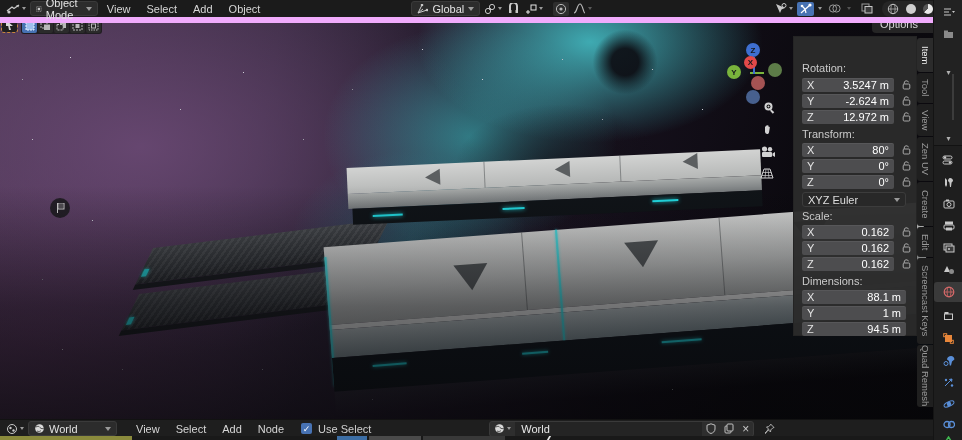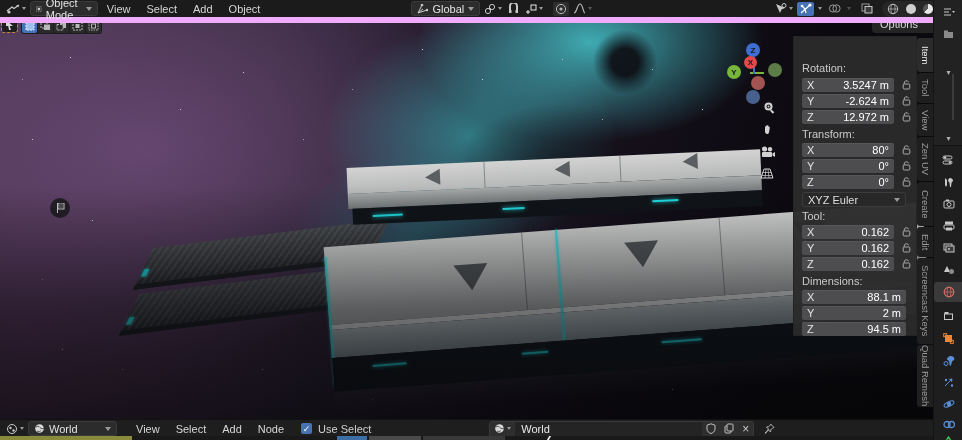--- a/index.html
+++ b/index.html
@@ -476,21 +476,21 @@
             <rect x="1.2" y="4" width="6.6" height="5" rx="1" fill="none" stroke="#a8a8a8"></rect>
           </svg>
         </span>
     </div>
 
     <div class="euler" style="top:155px">
       <span>XYZ Euler</span>
         <span class="car"></span>
     </div>
 
-    <span class="seclabel" style="top:173px">Tool:</span>
+    <span class="seclabel" style="top:173px">Scale:</span>
     <div class="frow" style="top:188px">
       <div class="fld">
           <span class="ax">X</span>
           <span class="val">0.162</span>
         </div>
       <span class="lockw">
           <svg width="9" height="10" viewBox="0 0 9 10">
             <path d="M2.2 4V3a2.2 2.2 0 0 1 4.3-.7" fill="none" stroke="#a8a8a8"></path>
             <rect x="1.2" y="4" width="6.6" height="5" rx="1" fill="none" stroke="#a8a8a8"></rect>
           </svg>
@@ -524,21 +524,21 @@
     <span class="seclabel" style="top:238px">Dimensions:</span>
     <div class="frow" style="top:253px">
       <div class="fld wide">
           <span class="ax">X</span>
           <span class="val">88.1 m</span>
         </div>
     </div>
     <div class="frow" style="top:269px">
       <div class="fld wide">
           <span class="ax">Y</span>
-          <span class="val">2 m</span>
+          <span class="val">1 m</span>
         </div>
     </div>
     <div class="frow" style="top:285px">
       <div class="fld wide">
           <span class="ax">Z</span>
           <span class="val">94.5 m</span>
         </div>
     </div>
   </div>
 

